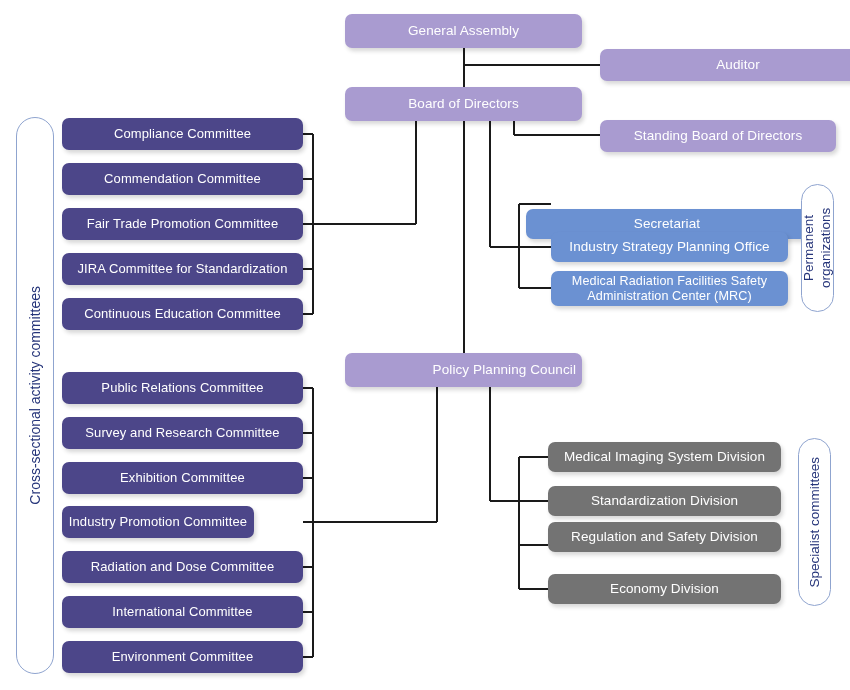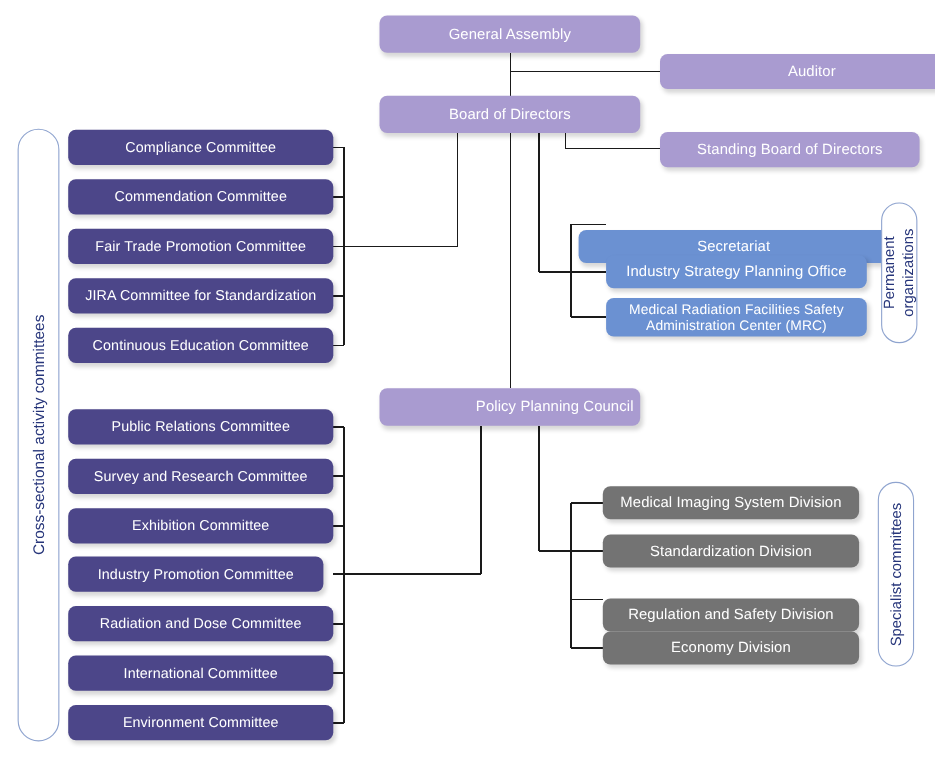--- a/index.html
+++ b/index.html
@@ -183,21 +183,21 @@
 
   <div class="node navy f125" style="left:62px; top:372px; width:241px; height:32px;">
     <span>Public Relations Committee</span>
   </div>
   <div class="node navy f125" style="left:62px; top:417px; width:241px; height:32px;">
     <span>Survey and Research Committee</span>
   </div>
   <div class="node navy f125" style="left:62px; top:462px; width:241px; height:32px;">
     <span>Exhibition Committee</span>
   </div>
-  <div class="node navy f125" style="left:62px; top:506px; width:232px; height:32px;">
+  <div class="node navy f125" style="left:62px; top:506px; width:192px; height:32px;">
     <span>Industry Promotion Committee</span>
   </div>
   <div class="node navy f125" style="left:62px; top:551px; width:241px; height:32px;">
     <span>Radiation and Dose Committee</span>
   </div>
   <div class="node navy f125" style="left:62px; top:596px; width:241px; height:32px;">
     <span>International Committee</span>
   </div>
   <div class="node navy f125" style="left:62px; top:641px; width:241px; height:32px;">
     <span>Environment Committee</span>
@@ -217,21 +217,21 @@
   <div class="capsule" style="left:801px; top:184px; width:33px; height:128px;">
     <span class="vtext two-line"><span>Permanent</span><br><span>organizations</span></span>
   </div>
 
   <div class="node green f13" style="left:548px; top:442px; width:233px; height:30px;">
     <span>Medical Imaging System Division</span>
   </div>
   <div class="node green f13" style="left:548px; top:486px; width:233px; height:30px;">
     <span>Standardization Division</span>
   </div>
-  <div class="node green f13" style="left:548px; top:544px; width:233px; height:30px;">
+  <div class="node green f13" style="left:548px; top:522px; width:233px; height:30px;">
     <span>Regulation and Safety Division</span>
   </div>
   <div class="node green f13" style="left:548px; top:574px; width:233px; height:30px;">
     <span>Economy Division</span>
   </div>
 
   <div class="capsule" style="left:798px; top:438px; width:33px; height:168px;">
     <span class="vtext">Specialist committees</span>
   </div>
 

